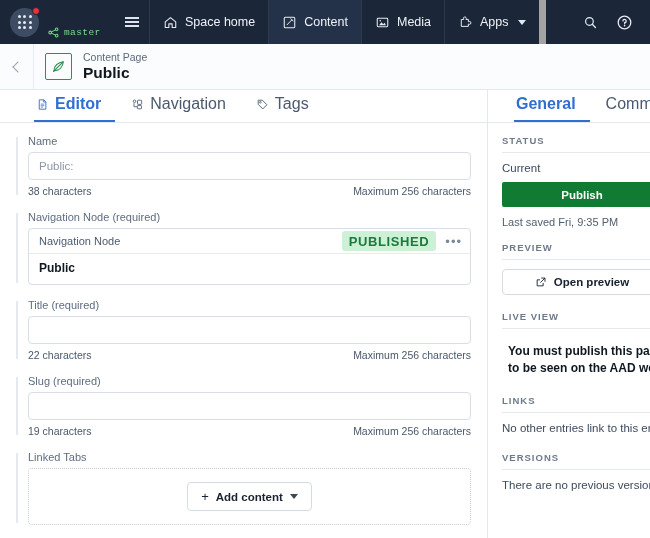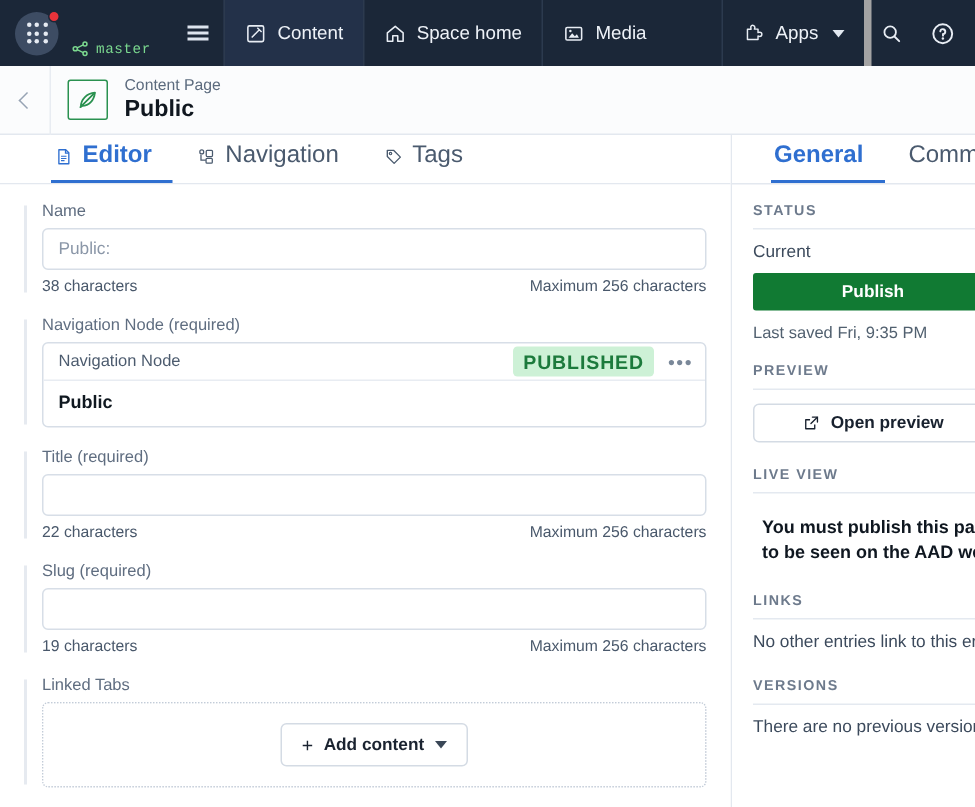--- a/index.html
+++ b/index.html
@@ -62,21 +62,21 @@
     display:flex; align-items:center; gap:7px;
     padding: 0 13px;
     font-size: 12.5px;
     color:#eef2f8;
     border-left: 1px solid #2b3purple;
     border-left: 1px solid #2c3a4e;
     cursor: pointer;
     white-space: nowrap;
   }
   .nav-item.active { background: #233149; }
-  .nav-item:last-child { border-right: 5px solid #a3a3a3; margin-left: 37px; }
+  .nav-item:last-child { border-right: 7px solid #a3a3a3; }
   .nav-item svg { flex: 0 0 auto; }
   .caret-nav {
     width:0;height:0;border-left:4px solid transparent;border-right:4px solid transparent;
     border-top:5px solid #e3e9f1; margin-left:2px;
   }
   .nav-right {
     margin-left:auto; display:flex; align-items:center; gap:6px; padding-right:12px;
   }
   .nav-icon-btn {
     width:28px;height:28px;display:flex;align-items:center;justify-content:center;
@@ -234,32 +234,32 @@
       </svg>
       <span>master</span>
     </div>
   </div>
 
   <div class="hamb">
       <span></span>
     </div>
 
   <div class="nav-items">
+    <div class="nav-item">
+      <svg width="15" height="15" viewBox="0 0 20 20">
+        <path d="M3 9.2 L10 3.4 L17 9.2 V16.6 H12.2 V11.8 H7.8 V16.6 H3 Z" fill="none" stroke="#e8edf4" stroke-width="1.4" stroke-linejoin="round"></path>
+      </svg>
+      <span>Space home</span>
+    </div>
     <div class="nav-item active">
       <svg width="15" height="15" viewBox="0 0 20 20">
         <rect x="3" y="3" width="14" height="14" rx="1.4" fill="none" stroke="#e8edf4" stroke-width="1.4"></rect>
         <path d="M6.4 13.4 L13.4 6.2 M11.4 4.6 L15.2 8.4" fill="none" stroke="#e8edf4" stroke-width="1.3"></path>
       </svg>
       <span>Content</span>
-    </div>
-    <div class="nav-item">
-      <svg width="15" height="15" viewBox="0 0 20 20">
-        <path d="M3 9.2 L10 3.4 L17 9.2 V16.6 H12.2 V11.8 H7.8 V16.6 H3 Z" fill="none" stroke="#e8edf4" stroke-width="1.4" stroke-linejoin="round"></path>
-      </svg>
-      <span>Space home</span>
     </div>
     <div class="nav-item">
       <svg width="15" height="15" viewBox="0 0 20 20">
         <rect x="3" y="4.4" width="14" height="11.2" rx="1.2" fill="none" stroke="#e8edf4" stroke-width="1.4"></rect>
         <path d="M5.4 13.6 L8.6 9.6 L11 12.2 L12.8 10.4 L14.6 13.6 Z" fill="#e8edf4"></path>
         <circle cx="7" cy="7.6" r="1.1" fill="#e8edf4"></circle>
       </svg>
       <span>Media</span>
     </div>
     <div class="nav-item">

